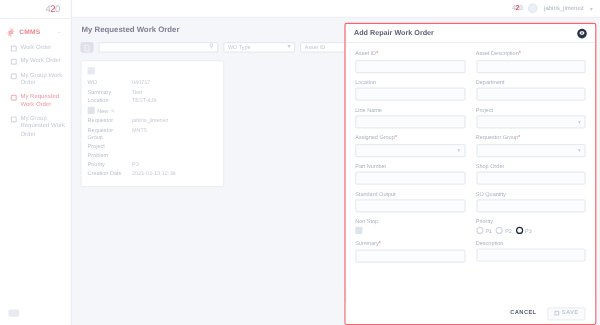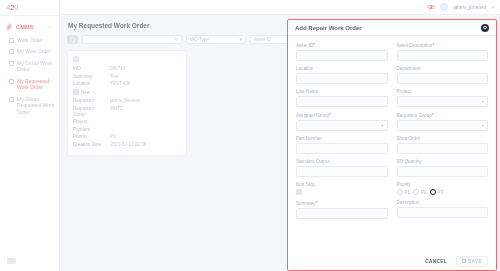--- a/index.html
+++ b/index.html
@@ -16,20 +16,21 @@
     position: absolute; left: 0; top: 0; width: 60px; height: 271px;
     background: #ffffff; border-right: 1px solid #e9ecf2;
     display: flex; flex-direction: column;
   }
   .brand-row {
     height: 15px; display: flex; align-items: center; padding-left: 6px;
   }
   .brand-logo {
     font-size: 8px; font-weight: normal; letter-spacing: -0.5px;
     color: #b8bdd0;
+    margin-left: 32px;
   }
   .brand-logo .accent { color: #e8545f; }
   .sidebar-sep { height: 1px; background: #eef0f5; margin: 0 0 5px 0; }
 
   .nav-group-head {
     display: flex; align-items: center; gap: 3px;
     padding: 2px 5px 3px 5px;
   }
   .gear-icon {
     width: 8px; height: 8px; flex: 0 0 8px; position: relative;

